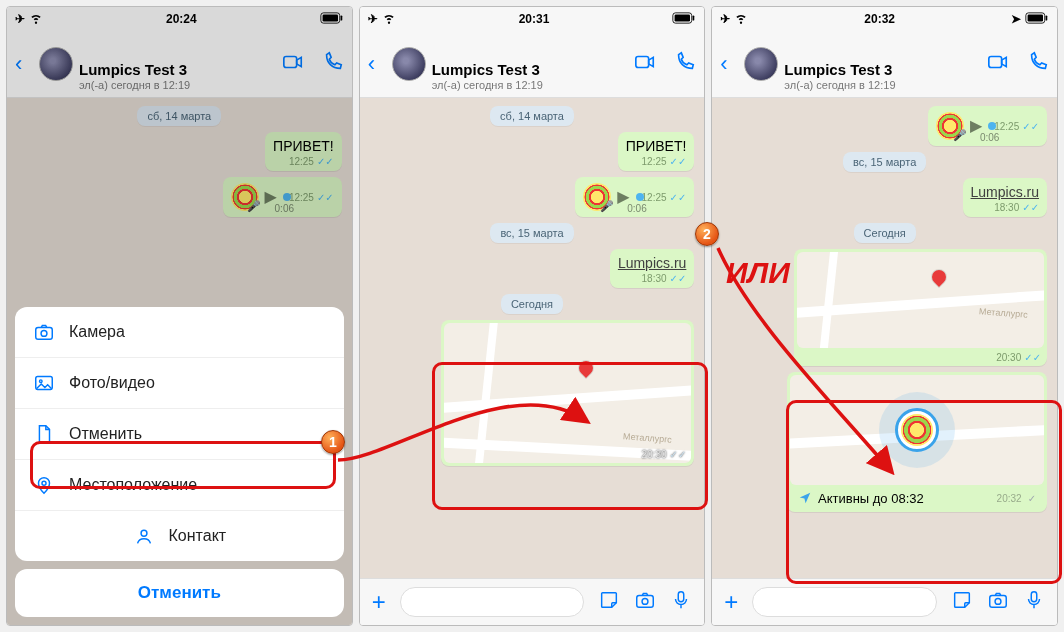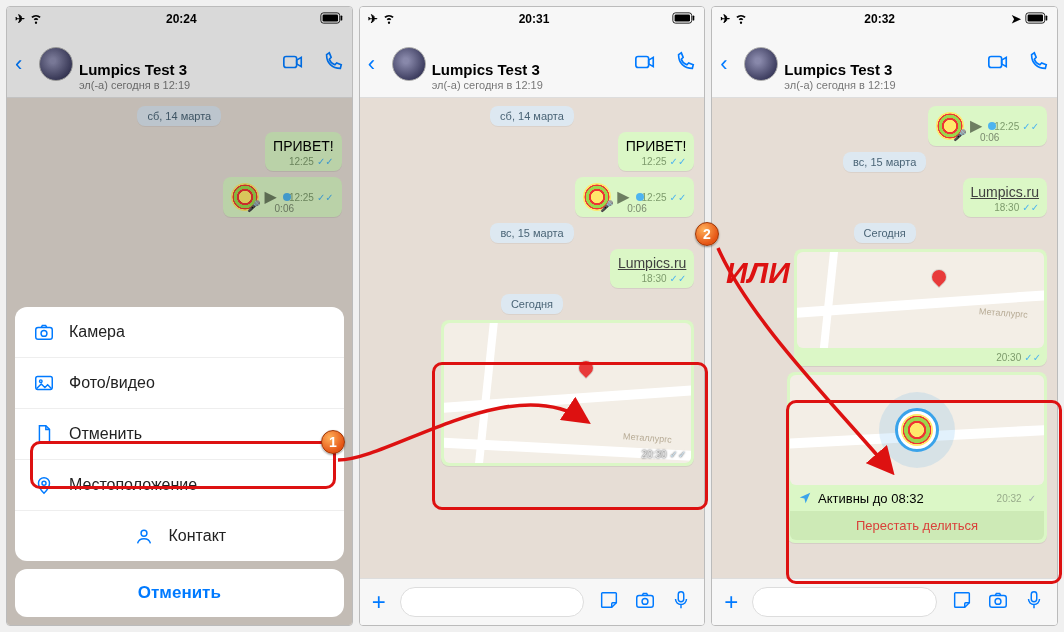--- a/index.html
+++ b/index.html
@@ -359,21 +359,20 @@
           </div>
       </div>
       <div class="live-info">
         <svg viewBox="0 0 24 24" fill="#3aa3ea">
             <path d="M3 11l18-8-8 18-2-8z"></path>
           </svg>
         <span>Активны до 08:32</span>
         <span style="margin-left:auto;font-size:10px;color:#98ab8b">20:32</span>
         <span class="ticks grey">✓</span>
       </div>
-      <div class="stop-share"><span>Перестать делиться</span></div>
     </div>
   </div>
   <div class="input-bar">
     <span style="font-size:24px;font-weight:300">+</span>
     <div class="field"></div>
     <span><svg viewBox="0 0 24 24" fill="none" stroke="currentColor" stroke-width="1.6">
           <path d="M4 5a1 1 0 011-1h14a1 1 0 011 1v10l-5 5H5a1 1 0 01-1-1z"></path>
           <path d="M15 20v-4a1 1 0 011-1h4"></path>
         </svg></span>
     <span><svg viewBox="0 0 24 24" fill="none" stroke="currentColor" stroke-width="1.6">

